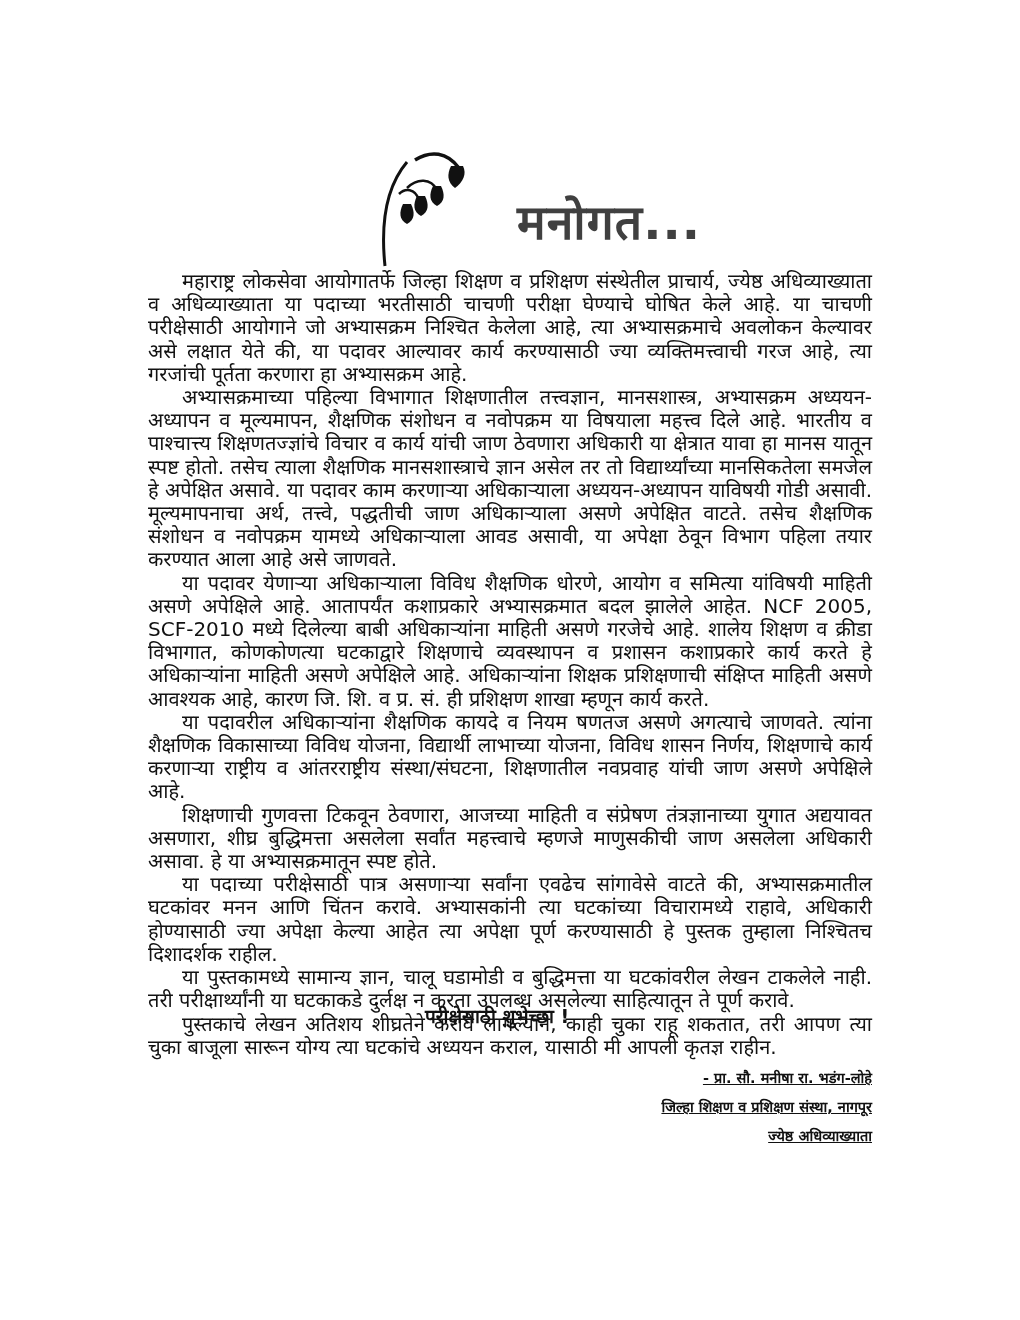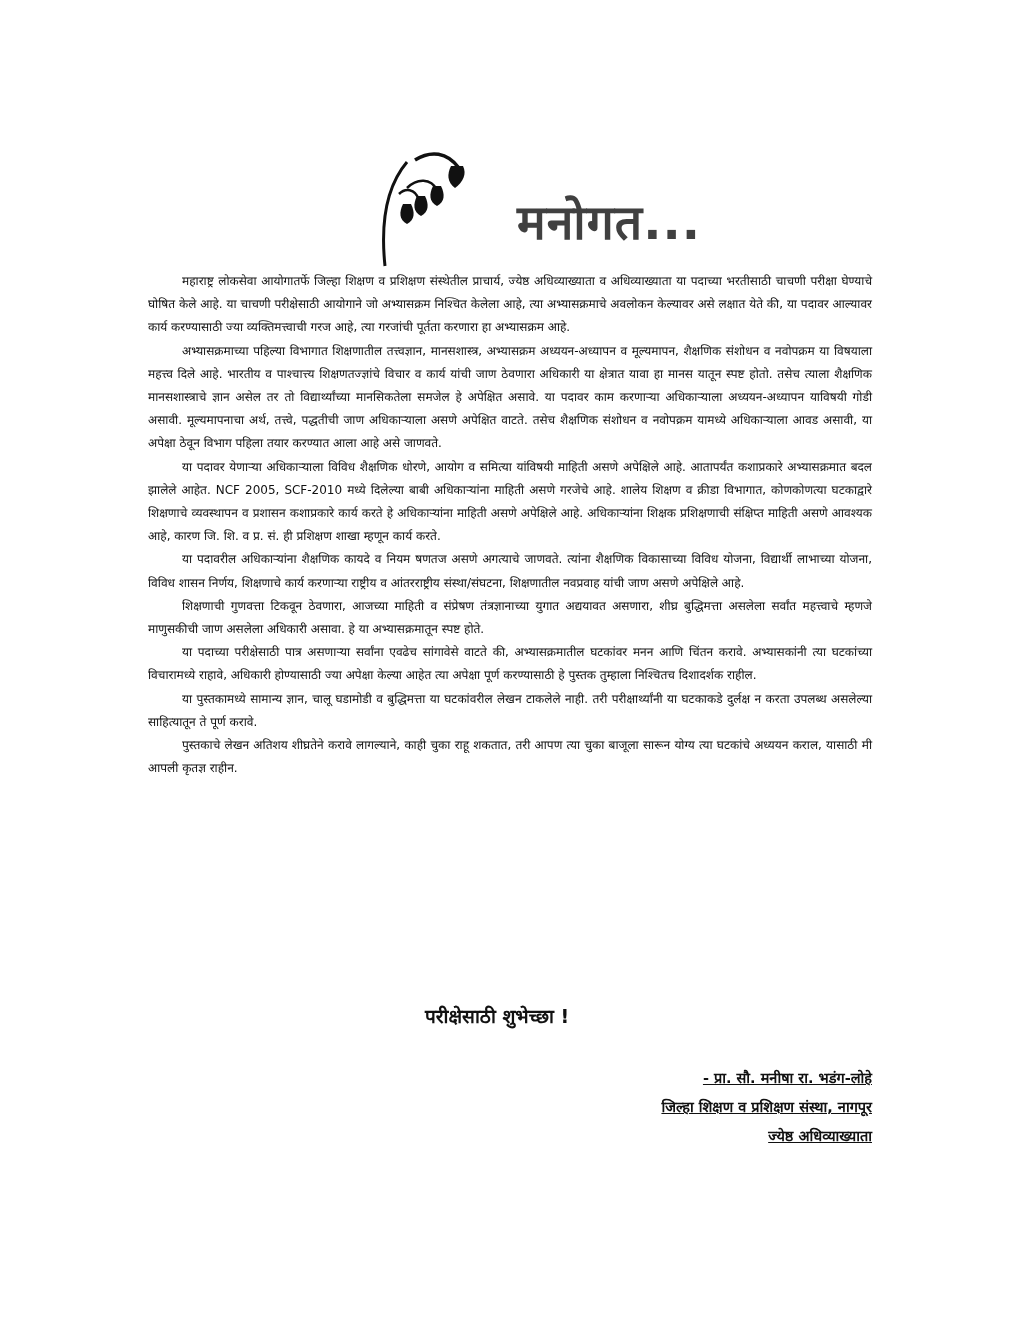--- a/index.html
+++ b/index.html
@@ -1,20 +1,20 @@
 <!DOCTYPE html>
 <html><head>
 <meta charset="utf-8">
 <style>
   html, body { margin: 0; padding: 0; background: #ffffff; }
   body { width: 1020px; height: 1320px; position: relative; overflow: hidden; color: #111; font-family: "DejaVu Sans", sans-serif; }
   .header { position: absolute; left: 375px; top: 148px; width: 300px; height: 120px; }
   .header svg { position: absolute; left: 0; top: 0; }
   .title { position: absolute; left: 98px; top: 40px; font-size: 48px; font-weight: bold; letter-spacing: 1px; color: #404040; font-family: "DejaVu Sans", sans-serif; margin-left: 44px; }
-  .body-text { position: absolute; left: 148px; top: 270px; width: 724px; font-size: 12px; line-height: 23.2px; text-align: justify; }
+  .body-text { position: absolute; left: 148px; top: 270px; width: 724px; font-size: 20px; line-height: 23.2px; text-align: justify; }
   .body-text p { margin: 0; text-indent: 34px; }
   .greeting { position: absolute; left: 425px; top: 1003px; font-size: 19px; font-weight: bold; }
   .signature { position: absolute; right: 148px; top: 1064px; text-align: right; font-size: 14.5px; font-weight: bold; line-height: 29px; }
   .signature div { white-space: nowrap; text-decoration: underline; }
 </style>
 </head>
 <body>
 
 <div class="header">
   <svg width="100" height="120" viewBox="0 0 100 120">

